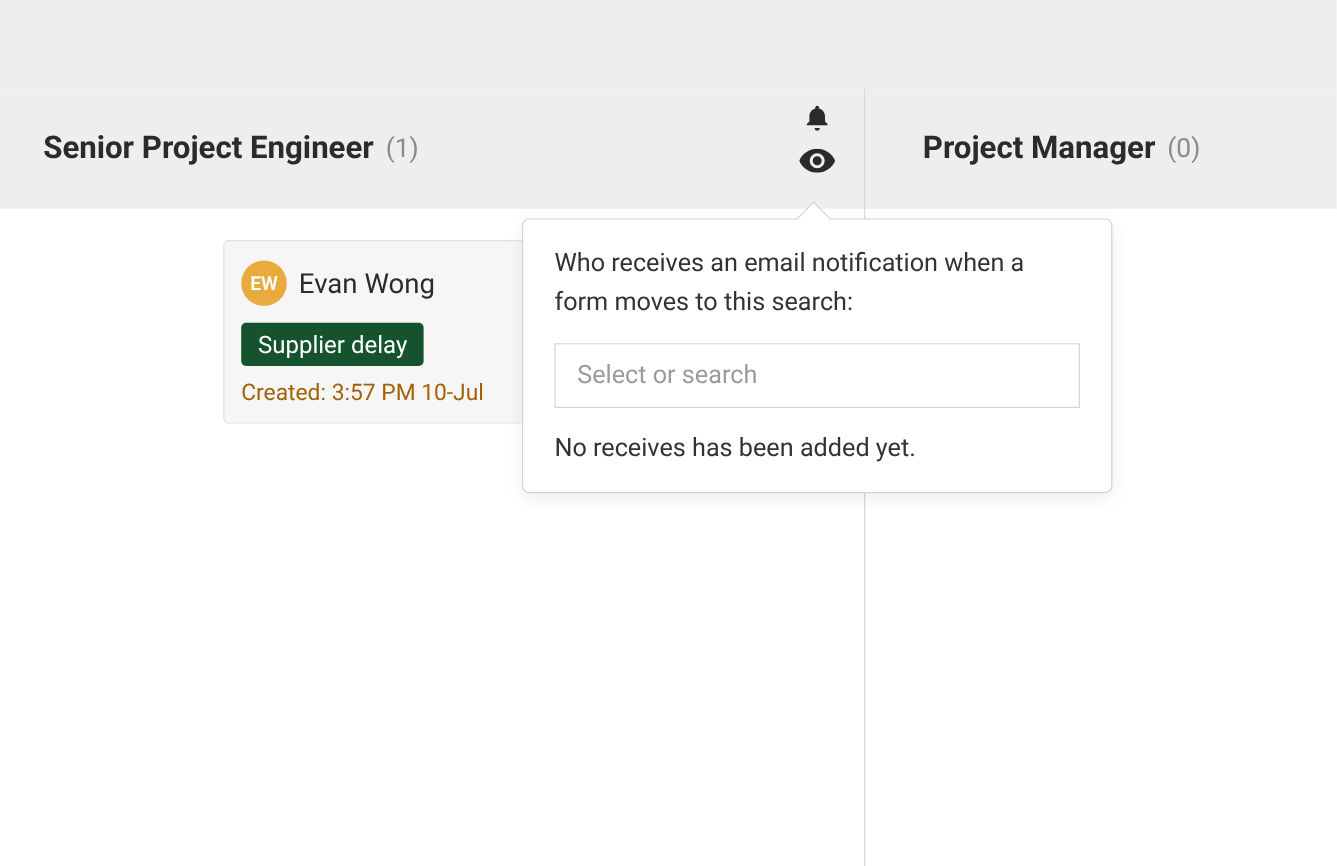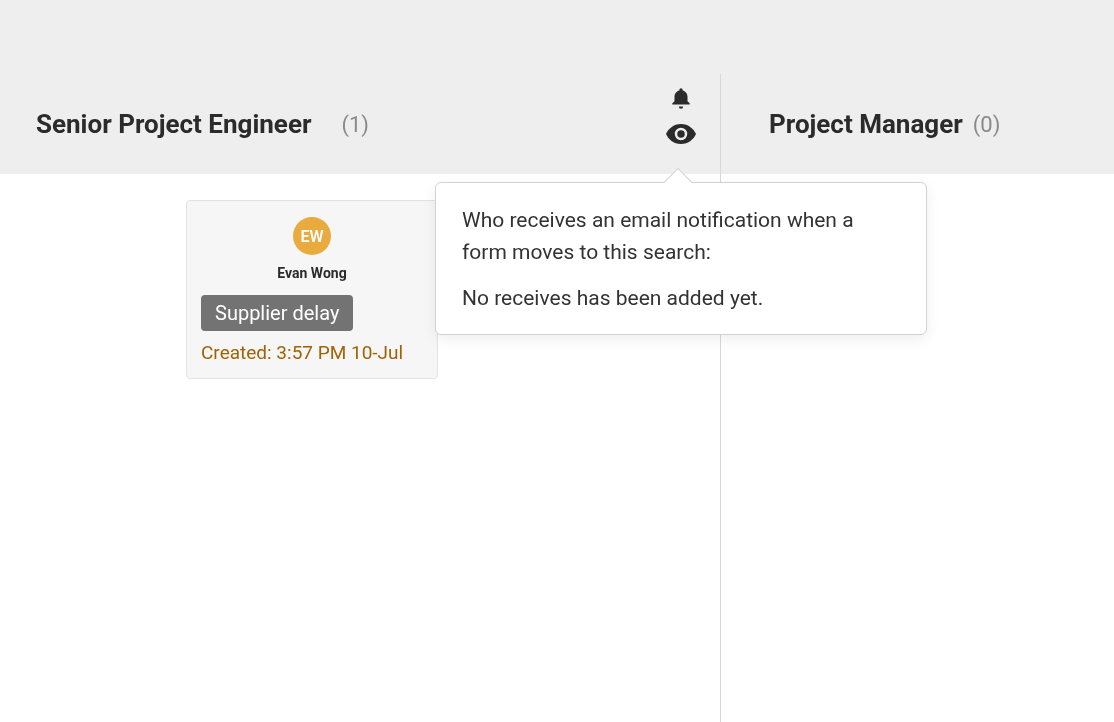--- a/index.html
+++ b/index.html
@@ -20,21 +20,20 @@
       background: #eeeeee;
       display: flex;
       position: relative;
     }
     .col-left {
       width: 720px;
       display: flex;
       align-items: center;
       padding-left: 36px;
       position: relative;
-      gap: 20px;
     }
     .col-right {
       flex: 1;
       display: flex;
       align-items: center;
       padding-left: 48px;
       border-left: 1px solid #d8d8d8;
     }
     .col-title {
       font-size: 26px;
@@ -81,42 +80,41 @@
       background: #f6f6f6;
       border: 1px solid #e2e2e2;
       border-radius: 4px;
       padding: 16px 14px 14px 14px;
     }
     .card-header {
       display: flex;
       align-items: center;
       gap: 10px;
       margin-bottom: 14px;
-      flex-direction: column;
     }
     .avatar {
       width: 38px;
       height: 38px;
       border-radius: 50%;
       background: #e9aa3e;
       color: #fff;
       font-size: 16px;
       font-weight: 600;
       display: flex;
       align-items: center;
       justify-content: center;
     }
     .card-name {
-      font-size: 14px;
-      font-weight: 700;
+      font-size: 23px;
+      font-weight: 400;
       color: #2b2b2b;
     }
     .tag {
       display: inline-block;
-      background: #737373;
+      background: #14532d;
       color: #fff;
       font-size: 20px;
       padding: 6px 14px;
       border-radius: 4px;
       margin-bottom: 10px;
     }
     .created {
       font-size: 19px;
       color: #a16207;
       white-space: nowrap;
@@ -204,14 +202,15 @@
       <div class="tag">Supplier delay</div>
       <div class="created">Created: 3:57 PM 10-Jul</div>
     </div>
   </div>
   <div class="body-right"></div>
 </div>
 
 <div class="popover">
   <div class="popover-pointer"></div>
   <div class="popover-text">Who receives an email notification when a form moves to this search:</div>
+  <input class="popover-input" type="text" placeholder="Select or search" style="">
   <div class="popover-empty">No receives has been added yet.</div>
 </div>
 
 </body></html>

